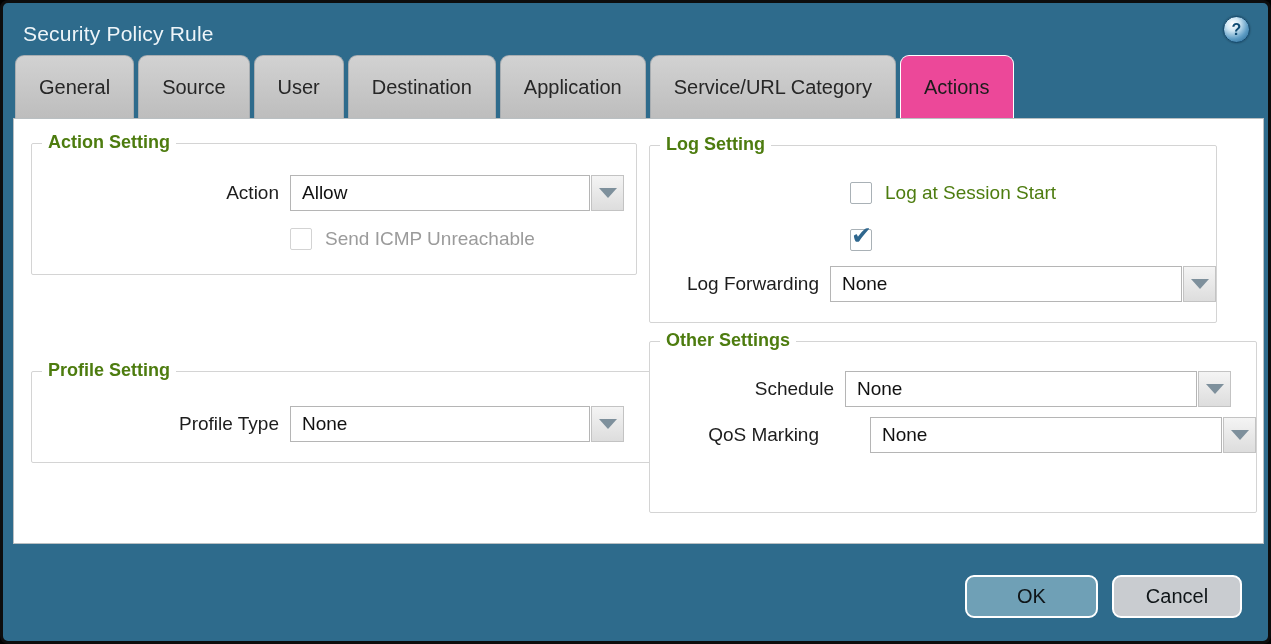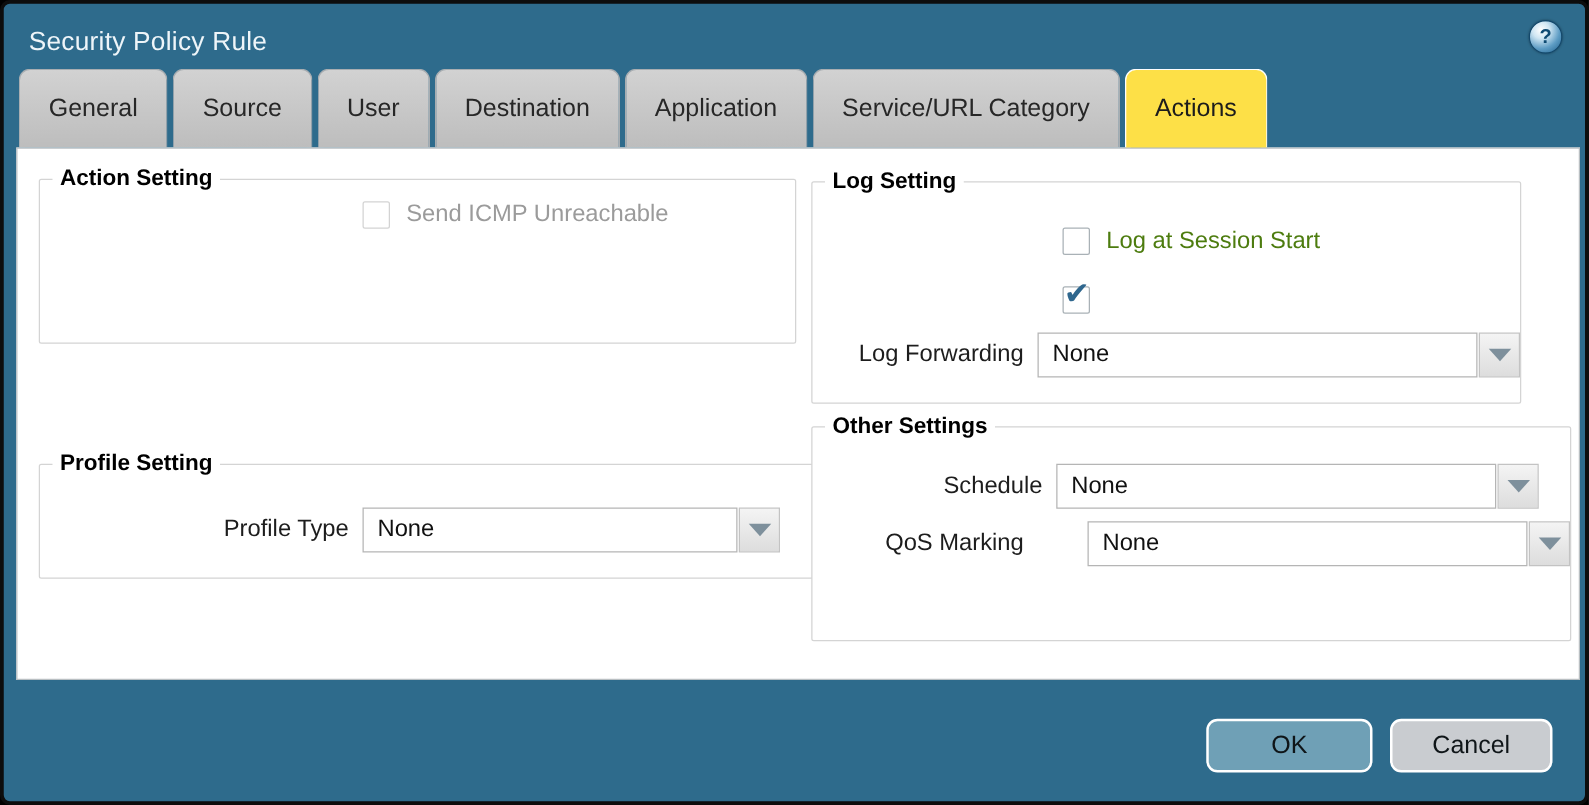--- a/index.html
+++ b/index.html
@@ -34,36 +34,36 @@
   }
   .tab{
     height:63px;padding:0 23px;
     display:flex;align-items:center;justify-content:center;
     background:linear-gradient(#d2d2d2,#bdbdbd);
     border:1px solid #a8adb1;border-bottom:none;
     border-radius:9px 9px 0 0;
     font-size:20px;color:#272727;cursor:pointer;white-space:nowrap;
   }
   .tab.active{
-    background:#fde047;border-color:#ffffff;color:#1c1c1c;
+    background:#ec4899;border-color:#ffffff;color:#1c1c1c;
     position:relative;z-index:3;
   }
 
   
   .panel{
     position:absolute;left:10px;top:115px;width:1251px;height:426px;
     background:#ffffff;border:1px solid #b9bfc2;z-index:2;
   }
 
   .fieldset{
     position:absolute;border:1px solid #d4d4d4;border-radius:2px;background:#fff;
   }
   .legend{
     position:absolute;top:-12px;left:10px;background:#fff;padding:0 6px;
-    color:#000000;font-weight:bold;font-size:18px;white-space:nowrap;
+    color:#4d7c0f;font-weight:bold;font-size:18px;white-space:nowrap;
   }
 
   .fs-action  {left:17px; top:24px;  width:606px;height:132px;}
   .fs-log     {left:635px;top:26px;  width:568px;height:178px;}
   .fs-profile {left:17px; top:252px; width:675px;height:92px;}
   .fs-other   {left:635px;top:222px; width:608px;height:172px;}
 
   .row{display:flex;align-items:center;}
   .lbl{font-size:19px;color:#1d1d1d;text-align:right;white-space:nowrap;}
   .lbl-left{width:258px;padding-right:11px;}
@@ -144,20 +144,29 @@
     <div class="tab">Destination</div>
     <div class="tab">Application</div>
     <div class="tab">Service/URL Category</div>
     <div class="tab active">Actions</div>
   </div>
 
   <div class="panel">
 
     <div class="fieldset fs-action">
       <div class="legend">Action Setting</div>
+      <div class="row row-action">
+        <div class="lbl lbl-left">Action</div>
+        <div class="dropdown dd-w-left">
+          <div class="dropdown-value">Allow</div>
+          <div class="dropdown-btn">
+              <div class="tri"></div>
+            </div>
+        </div>
+      </div>
       <div class="row checkrow row-icmp">
         <div class="checkbox disabled">
           
         </div>
         <div class="checklabel disabled">Send ICMP Unreachable</div>
       </div>
     </div>
 
     <div class="fieldset fs-log">
       <div class="legend">Log Setting</div>

